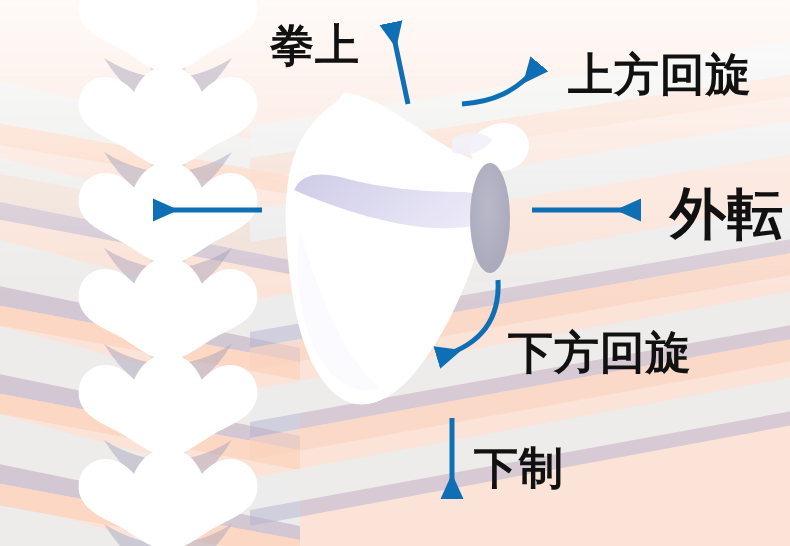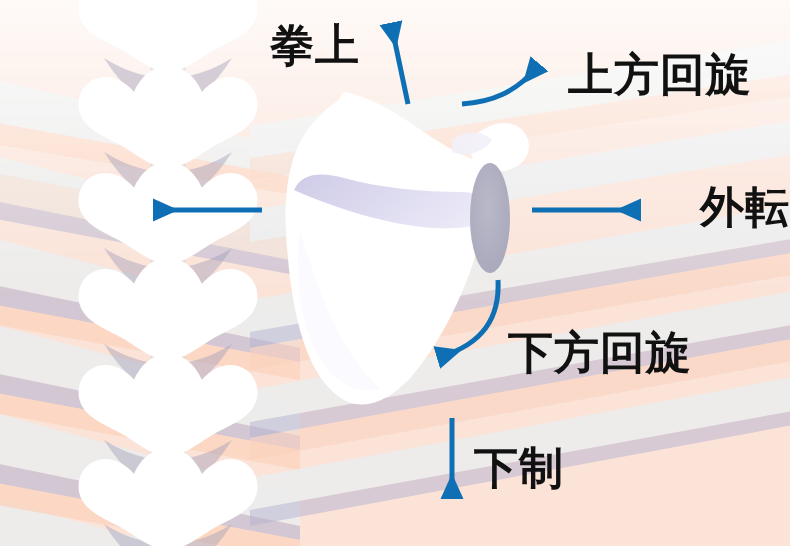--- a/index.html
+++ b/index.html
@@ -28,21 +28,21 @@
     font-weight: bold;
     letter-spacing: 0.02em;
     white-space: nowrap;
     line-height: 1;
     font-family: "Liberation Sans", "DejaVu Sans", sans-serif;
     text-rendering: geometricPrecision;
   }
   .lbl-elevation   { left: 270px; top: 24px;  font-size: 44px; }
   .lbl-uprot       { left: 568px; top: 52px;  font-size: 45px; }
   .lbl-adduction   { left: 22px;  top: 186px; font-size: 44px; }
-  .lbl-abduction   { left: 700px; top: 186px; font-size: 44px; }
+  .lbl-abduction   { left: 670px; top: 186px; font-size: 56px; }
   .lbl-downrot     { left: 508px; top: 330px; font-size: 45px; }
   .lbl-depression  { left: 474px; top: 447px; font-size: 44px; }
 </style>
 </head>
 <body>
 
 <div id="stage">
 
   <svg id="anatomy-svg" viewBox="0 0 790 546">
     <defs>

